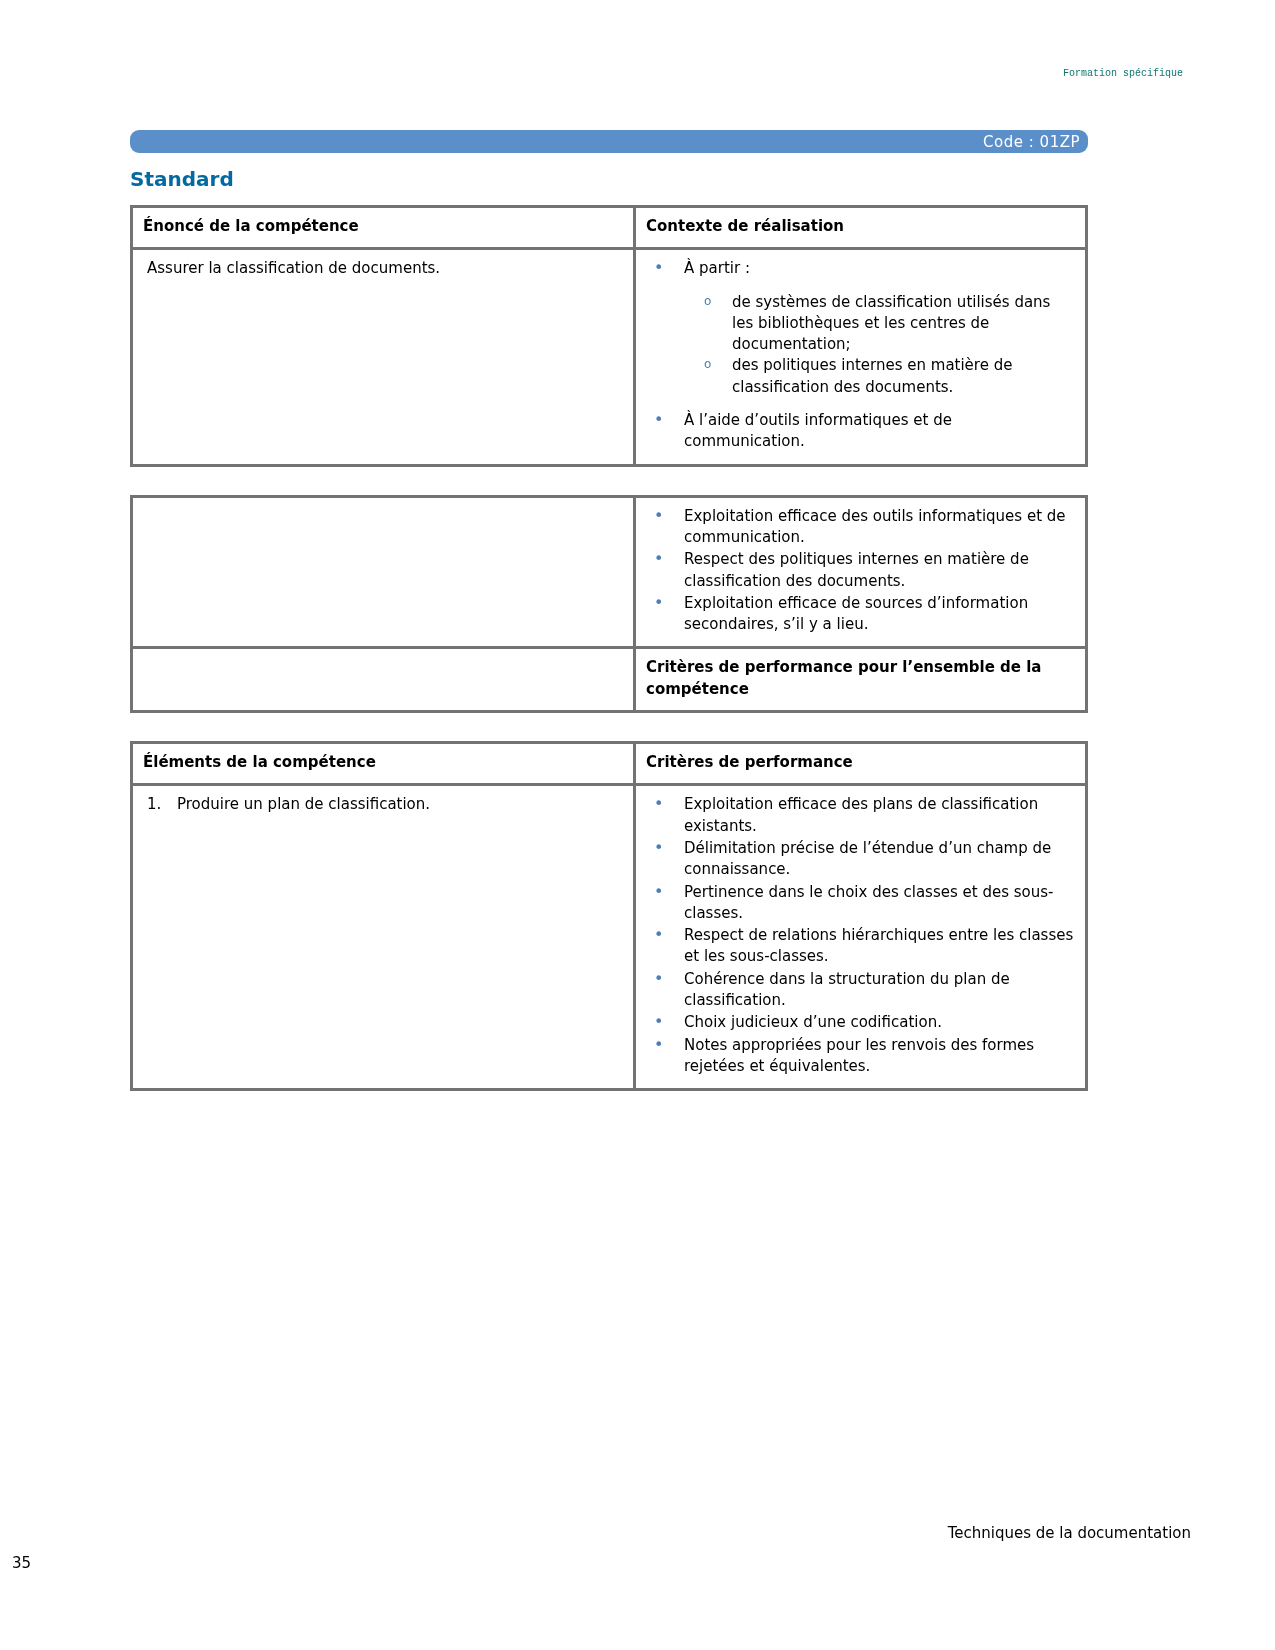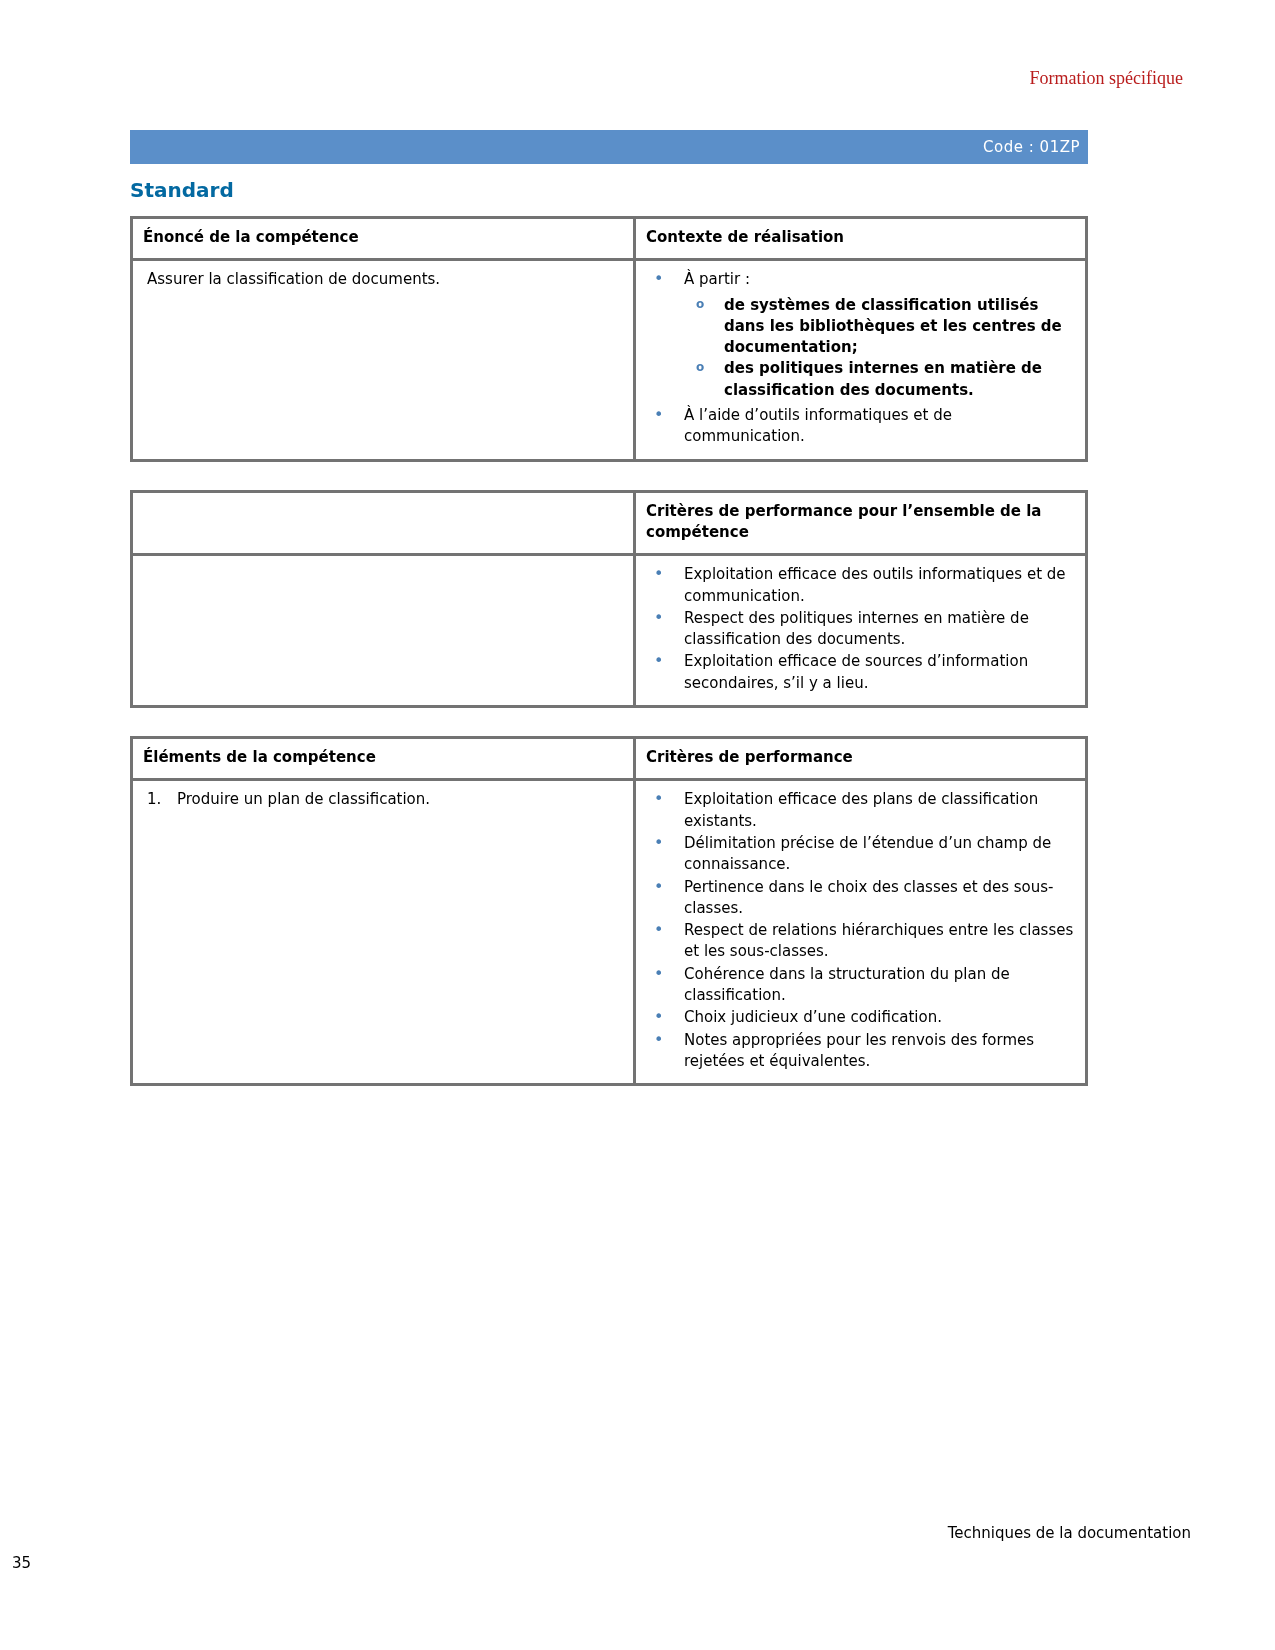--- a/index.html
+++ b/index.html
@@ -19,38 +19,39 @@
     position: relative;
     width: 1275px;
     height: 1650px;
     box-sizing: border-box;
     padding: 0;
   }
   .header-right {
     position: absolute;
     top: 68px;
     right: 92px;
-    color: #b91c1c;
-    font-size: 18px;
-    font-family: Liberation Serif, serif;
+    color: #0f766e;
+    font-size: 10px;
+    font-family: Liberation Mono, monospace;
   }
   .content {
     position: absolute;
     left: 130px;
     top: 130px;
     width: 958px;
   }
   .code-bar {
     background: #5b8fc9;
-    height: 34px;
+    height: 23px;
     display: flex;
     align-items: center;
     justify-content: flex-end;
     padding-right: 8px;
     box-sizing: border-box;
+    border-radius: 9px;
   }
   .code-bar .code-text {
     color: #ffffff;
     font-size: 15px;
     letter-spacing: 0.5px;
   }
   .titles {
     display: flex;
     margin-top: 14px;
     margin-bottom: 14px;
@@ -107,23 +108,22 @@
     content: "•";
     position: absolute;
     left: 8px;
     top: -1px;
     color: #4a7fb5;
     font-size: 16px;
     line-height: 1.42;
   }
   ul.sub {
     list-style: none;
-    margin: 4px;
-    padding: 0;
-    font-weight: bold;
+    margin: 12px;
+    padding: 0;
   }
   ul.sub > li {
     position: relative;
     padding-left: 36px;
     margin: 0;
   }
   ul.sub > li::before {
     content: "o";
     position: absolute;
     left: 8px;
@@ -199,31 +199,31 @@
           </ul>
         </td>
       </tr>
     </tbody>
       </table>
 
     <table class="blk">
       <tbody>
           <tr>
         <td class="left blank-left">&nbsp;</td>
-        <td class="hd">Critères de performance pour l’ensemble de la compétence</td>
-      </tr>
-      <tr>
-        <td class="left blank-left">&nbsp;</td>
         <td>
           <ul class="bul">
             <li>Exploitation efficace des outils informatiques et de communication.</li>
             <li>Respect des politiques internes en matière de classification des documents.</li>
             <li>Exploitation efficace de sources d’information secondaires, s’il y a lieu.</li>
           </ul>
         </td>
+      </tr>
+      <tr>
+        <td class="left blank-left">&nbsp;</td>
+        <td class="hd">Critères de performance pour l’ensemble de la compétence</td>
       </tr>
     </tbody>
       </table>
 
     <table class="blk">
       <tbody>
           <tr>
         <td class="left hd">Éléments de la compétence</td>
         <td class="hd">Critères de performance</td>
       </tr>

